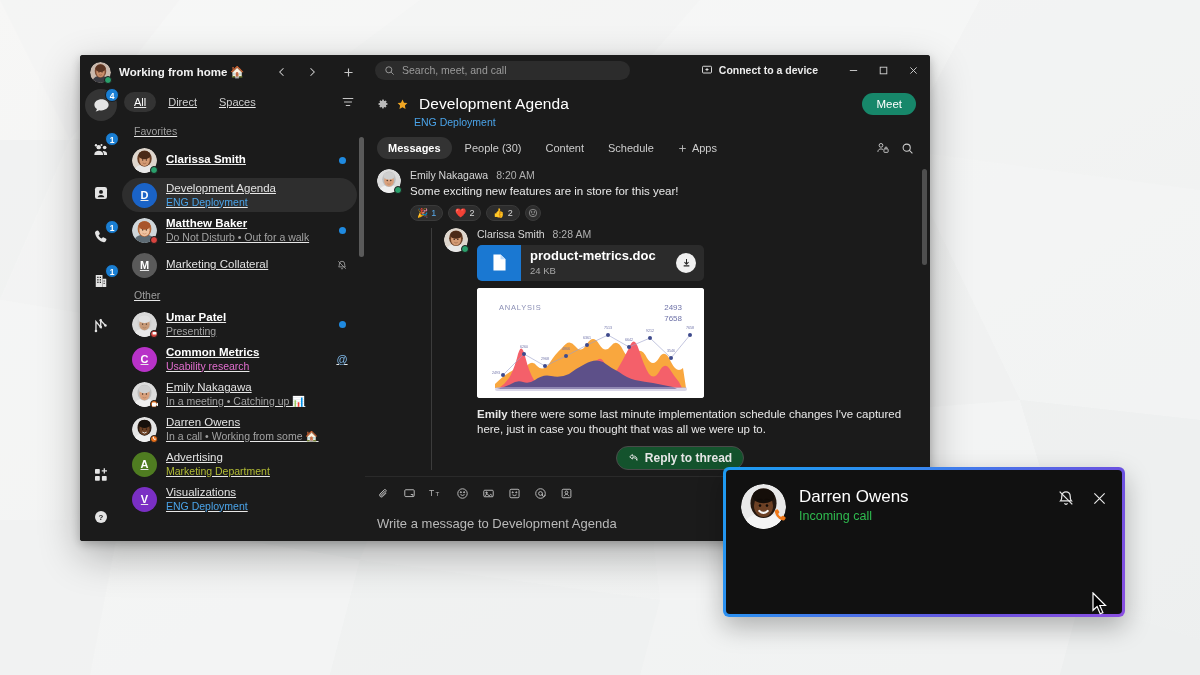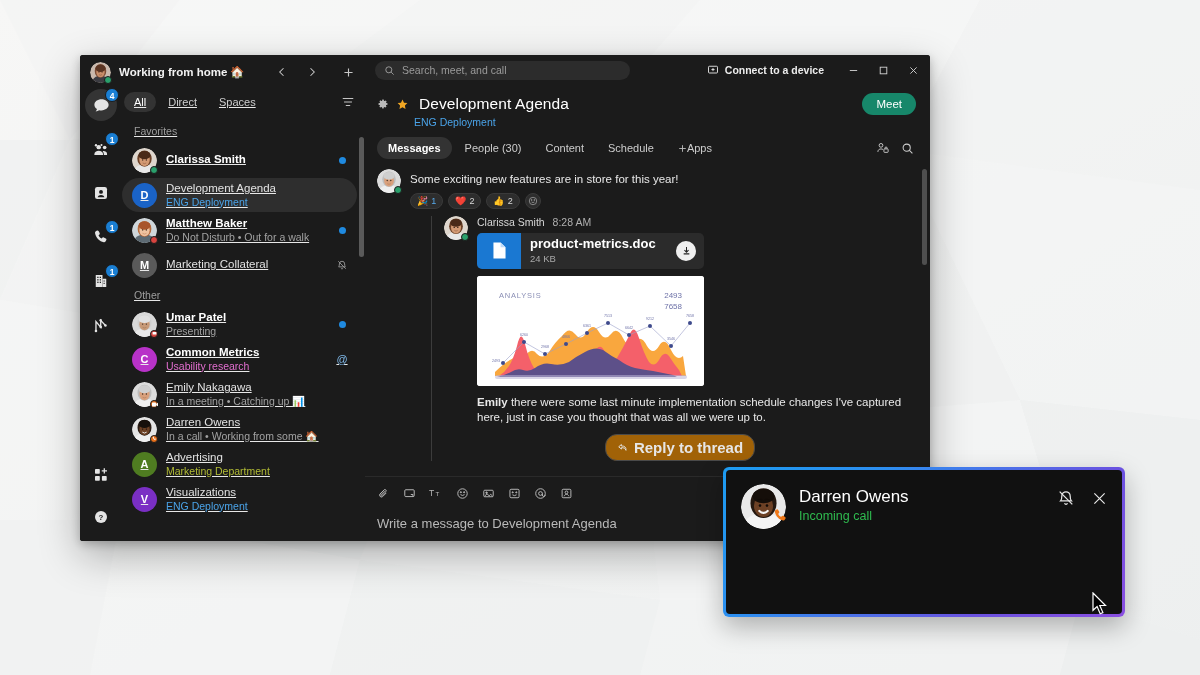--- a/index.html
+++ b/index.html
@@ -109,21 +109,21 @@
   .list-scrollbar {
     position: absolute; right: 1px; top: 8px; bottom: 4px; width: 5px;
   }
   .list-scrollbar .thumb {
     position: absolute; top: 10px; height: 120px; left: 0; width: 5px;
     border-radius: 3px; background: #5a5a5a;
   }
 
   
   .main-pane { flex: 1; min-width: 0; display: flex; flex-direction: column; background: #1b1b1b; }
-  .titlebar { height: 30px; display: flex; align-items: center; gap: 8px; padding: 0 2px 0 10px; flex: none; }
+  .titlebar { height: 30px; display: flex; align-items: center; gap: 14px; padding: 0 2px 0 10px; flex: none; }
   .search-box {
     width: 255px; height: 19px; border-radius: 10px; background: #2c2c2c;
     display: flex; align-items: center; gap: 7px; padding: 0 9px; flex: none;
   }
   .search-ph { font-size: 10.5px; color: #9b9b9b; }
   .titlebar-spacer { flex: 1; }
   .connect-dev { display: flex; align-items: center; gap: 6px; color: #ececec; font-size: 10.5px; font-weight: bold; }
   .wincontrols { display: flex; align-items: center; margin-left: 6px; }
   .winbtn { width: 30px; height: 30px; display: flex; align-items: center; justify-content: center; color: #d2d2d2; }
 
@@ -133,21 +133,21 @@
   .space-header-spacer { flex: 1; }
   .meet-btn {
     background: #17876a; color: #fff; font-size: 11.5px;
     border-radius: 12px; padding: 5px 14px; border: none; font-family: inherit;
   }
   .space-sub { font-size: 10.5px; color: #4aa3e8; margin-left: 37px; margin-top: 1px; }
 
   .tabs-row { display: flex; align-items: center; gap: 2px; padding: 9px 12px 0 12px; flex: none; }
   .tab { font-size: 11px; color: #cdcdcd; padding: 5px 11px; border-radius: 13px; white-space: nowrap; }
   .tab.active { background: #333; color: #fff; font-weight: bold; }
-  .tab.apps { display: flex; align-items: center; }
+  .tab.apps { display: flex; align-items: center; gap: 5px; }
   .tabs-spacer { flex: 1; }
   .tab-ic { width: 22px; height: 22px; display: flex; align-items: center; justify-content: center; color: #ccc; }
 
   
   .msg-area { flex: 1; min-height: 0; position: relative; overflow: hidden; padding: 6px 14px 0 12px; }
   .msg { display: flex; gap: 9px; padding-top: 4px; }
   .msg-av { width: 24px; height: 24px; flex: none; position: relative; }
   .msg-body { flex: 1; min-width: 0; }
   .msg-meta { font-size: 10.5px; color: #b4b4b4; }
   .msg-meta .who { color: #d7d7d7; }
@@ -177,22 +177,22 @@
     width: 20px; height: 20px; border-radius: 50%; background: #f0f0f0; color: #222;
     display: flex; align-items: center; justify-content: center; margin-right: 8px; flex: none;
   }
   .img-card { margin-top: 7px; width: 227px; height: 110px; background: #fff; border-radius: 3px; overflow: hidden; }
   .img-card svg { display: block; }
   .msg-text.final { margin-top: 9px; }
   .msg-text.final b { font-weight: bold; }
 
   .reply-row { display: flex; justify-content: center; margin-top: 8px; }
   .reply-btn {
-    display: flex; align-items: center; gap: 6px; font-size: 15px; font-weight: bold; color: #e6e6e6;
-    border: 1px solid #4a4a4a; border-radius: 12px; padding: 4px 11px; background: #a16207;
+    display: flex; align-items: center; gap: 6px; font-size: 12px; font-weight: bold; color: #e6e6e6;
+    border: 1px solid #4a4a4a; border-radius: 12px; padding: 4px 11px; background: #14532d;
   }
 
   .msg-scrollbar { position: absolute; right: 3px; top: 6px; bottom: 2px; width: 5px; }
   .msg-scrollbar .thumb { position: absolute; top: 4px; height: 96px; width: 5px; border-radius: 3px; background: #4f4f4f; }
 
   
   .composer { flex: none; border-top: 1px solid #2a2a2a; padding: 7px 12px 10px 12px; }
   .composer-icons { display: flex; align-items: center; gap: 13px; color: #b9b9b9; height: 18px; }
   .composer-ph { font-size: 13px; color: #b9b9b9; margin-top: 14px; }
 
@@ -748,20 +748,24 @@
                 <ellipse cx="20" cy="19.3" rx="8.2" ry="9.8" fill="#d9a07c"></ellipse>
                 <ellipse cx="20" cy="11.4" rx="9.5" ry="6.4" fill="#cfcfcf"></ellipse>
                 <circle cx="17" cy="19.2" r="1.1" fill="#3a2a1e"></circle>
                   <circle cx="23" cy="19.2" r="1.1" fill="#3a2a1e"></circle>
                 <path d="M17 24.5q3 2 6 0" stroke="#b4805e" stroke-width="1.1" fill="none"></path>
               </g>
             </svg>
             <span class="presence"></span>
           </div>
           <div class="msg-body">
+            <div class="msg-meta">
+              <span class="who">Emily Nakagawa</span>
+              <span class="when">8:20 AM</span>
+            </div>
             <div class="msg-text">Some exciting new features are in store for this year!</div>
             <div class="reactions">
               <span class="rxn">
                 <span>🎉</span>
                 <span class="cnt me">1</span>
               </span>
               <span class="rxn">
                 <span>❤️</span>
                 <span class="cnt">2</span>
               </span>

